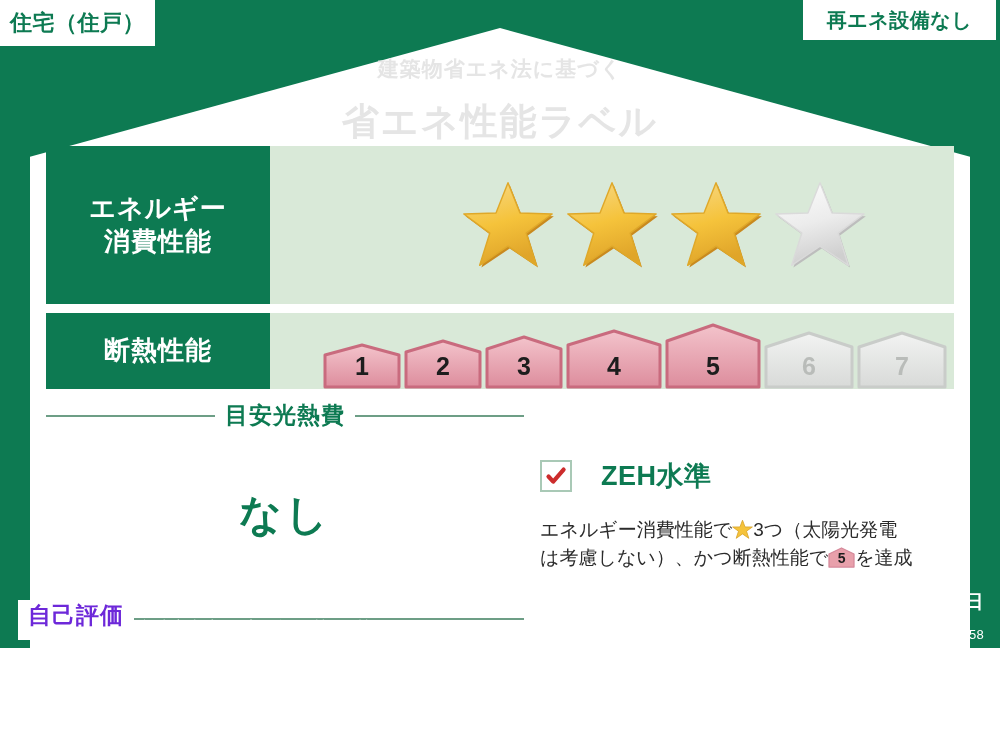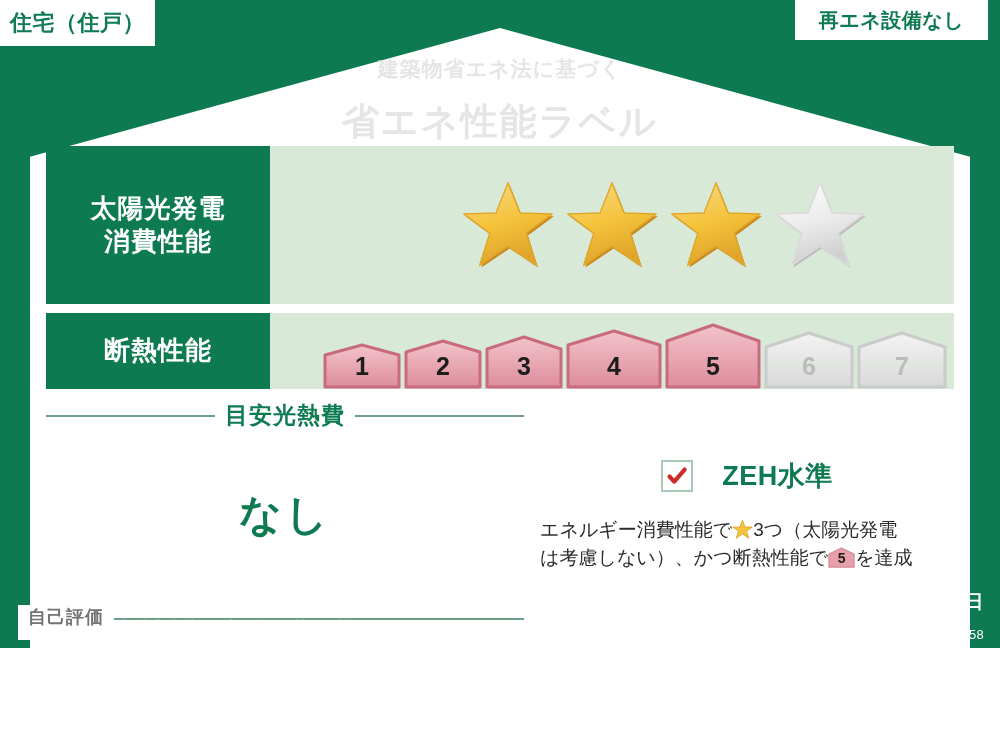--- a/index.html
+++ b/index.html
@@ -41,21 +41,21 @@
     letter-spacing: 0.5px;
   }
   .badge-left {
     left: 0;
     top: 0;
     width: 155px;
     height: 46px;
     font-size: 22px;
   }
   .badge-right {
-    right: 12px;
+    right: 4px;
     top: 0;
     width: 193px;
     height: 40px;
     font-size: 20px;
   }
 
   
   .title-wrap {
     position: absolute;
     left: 0;
@@ -203,21 +203,20 @@
   .zeh-col {
     position: absolute;
     left: 494px;
     top: 58px;
     width: 414px;
   }
   .zeh-head {
     display: flex;
     align-items: center;
     gap: 29px;
-    justify-content: center;
   }
   .zeh-check {
     width: 28px;
     height: 28px;
     flex: 0 0 28px;
     border: 2px solid #a9c9b6;
     background: #ffffff;
     display: flex;
     align-items: center;
     justify-content: center;
@@ -268,23 +267,23 @@
   .footer-left {
     position: absolute;
     left: 18px;
     bottom: 8px;
     display: flex;
     align-items: flex-end;
     gap: 8px;
   }
   .self-badge {
     background: #ffffff;
-    color: #737373;
-    font-weight: bold;
-    font-size: 18px;
+    color: #6d28d9;
+    font-weight: bold;
+    font-size: 23px;
     padding: 3px 10px 12px;
     letter-spacing: 1px;
     line-height: 1.1;
   }
   .addr {
     color: #ffffff;
     font-size: 15px;
     letter-spacing: 0px;
     padding-bottom: 3px;
   }
@@ -324,21 +323,21 @@
   <div class="title-wrap">
     <div class="title-sub">建築物省エネ法に基づく</div>
     <div class="title-main">省エネ性能ラベル</div>
   </div>
 
   <div class="rows">
 
     <div class="perf-row row-energy">
       <div class="row-label">
         <span>
-          <span>太陽光発電</span><br>
+          <span>エネルギー</span><br>
           <span>消費性能</span>
         </span>
       </div>
       <div class="row-body">
         <div class="stars" id="stars-container">
             <svg class="star" viewBox="0 0 100 100">
               <defs>
                 <linearGradient id="sg0" x1="0" y1="0" x2="0.3" y2="1">
                   <stop offset="0%" stop-color="#f7d98a"></stop>
                   <stop offset="55%" stop-color="#f5c33b"></stop>

